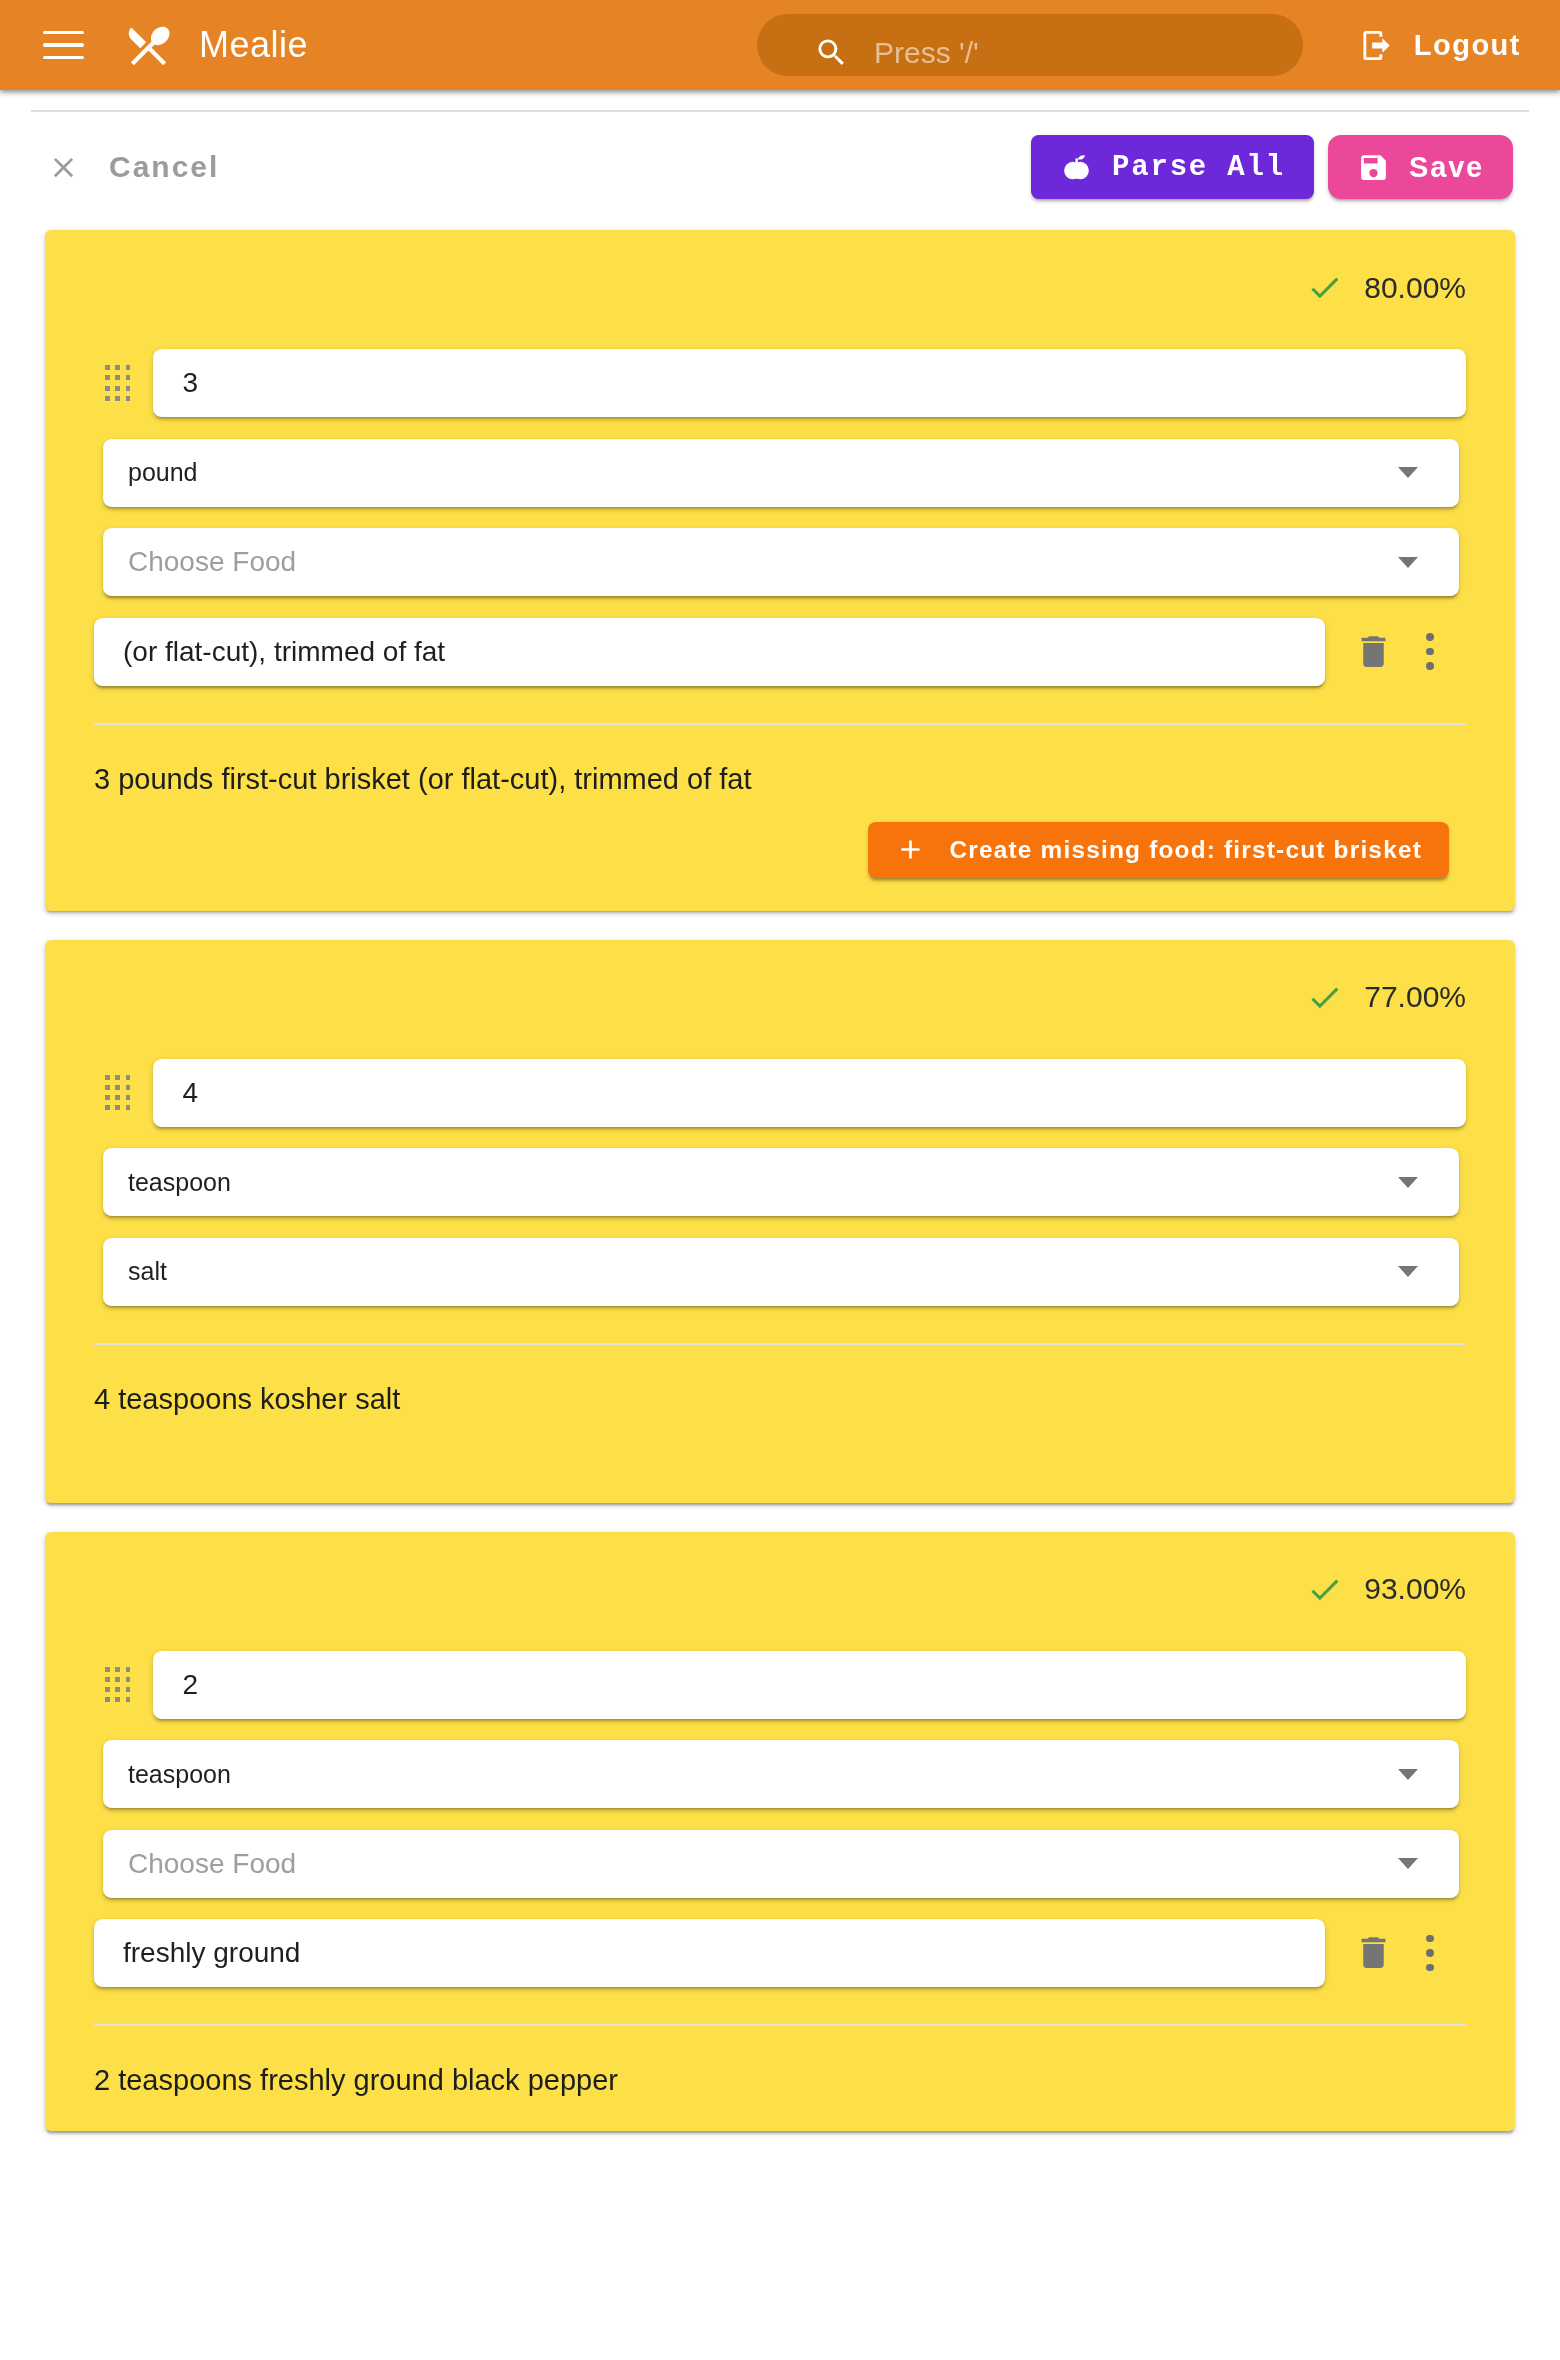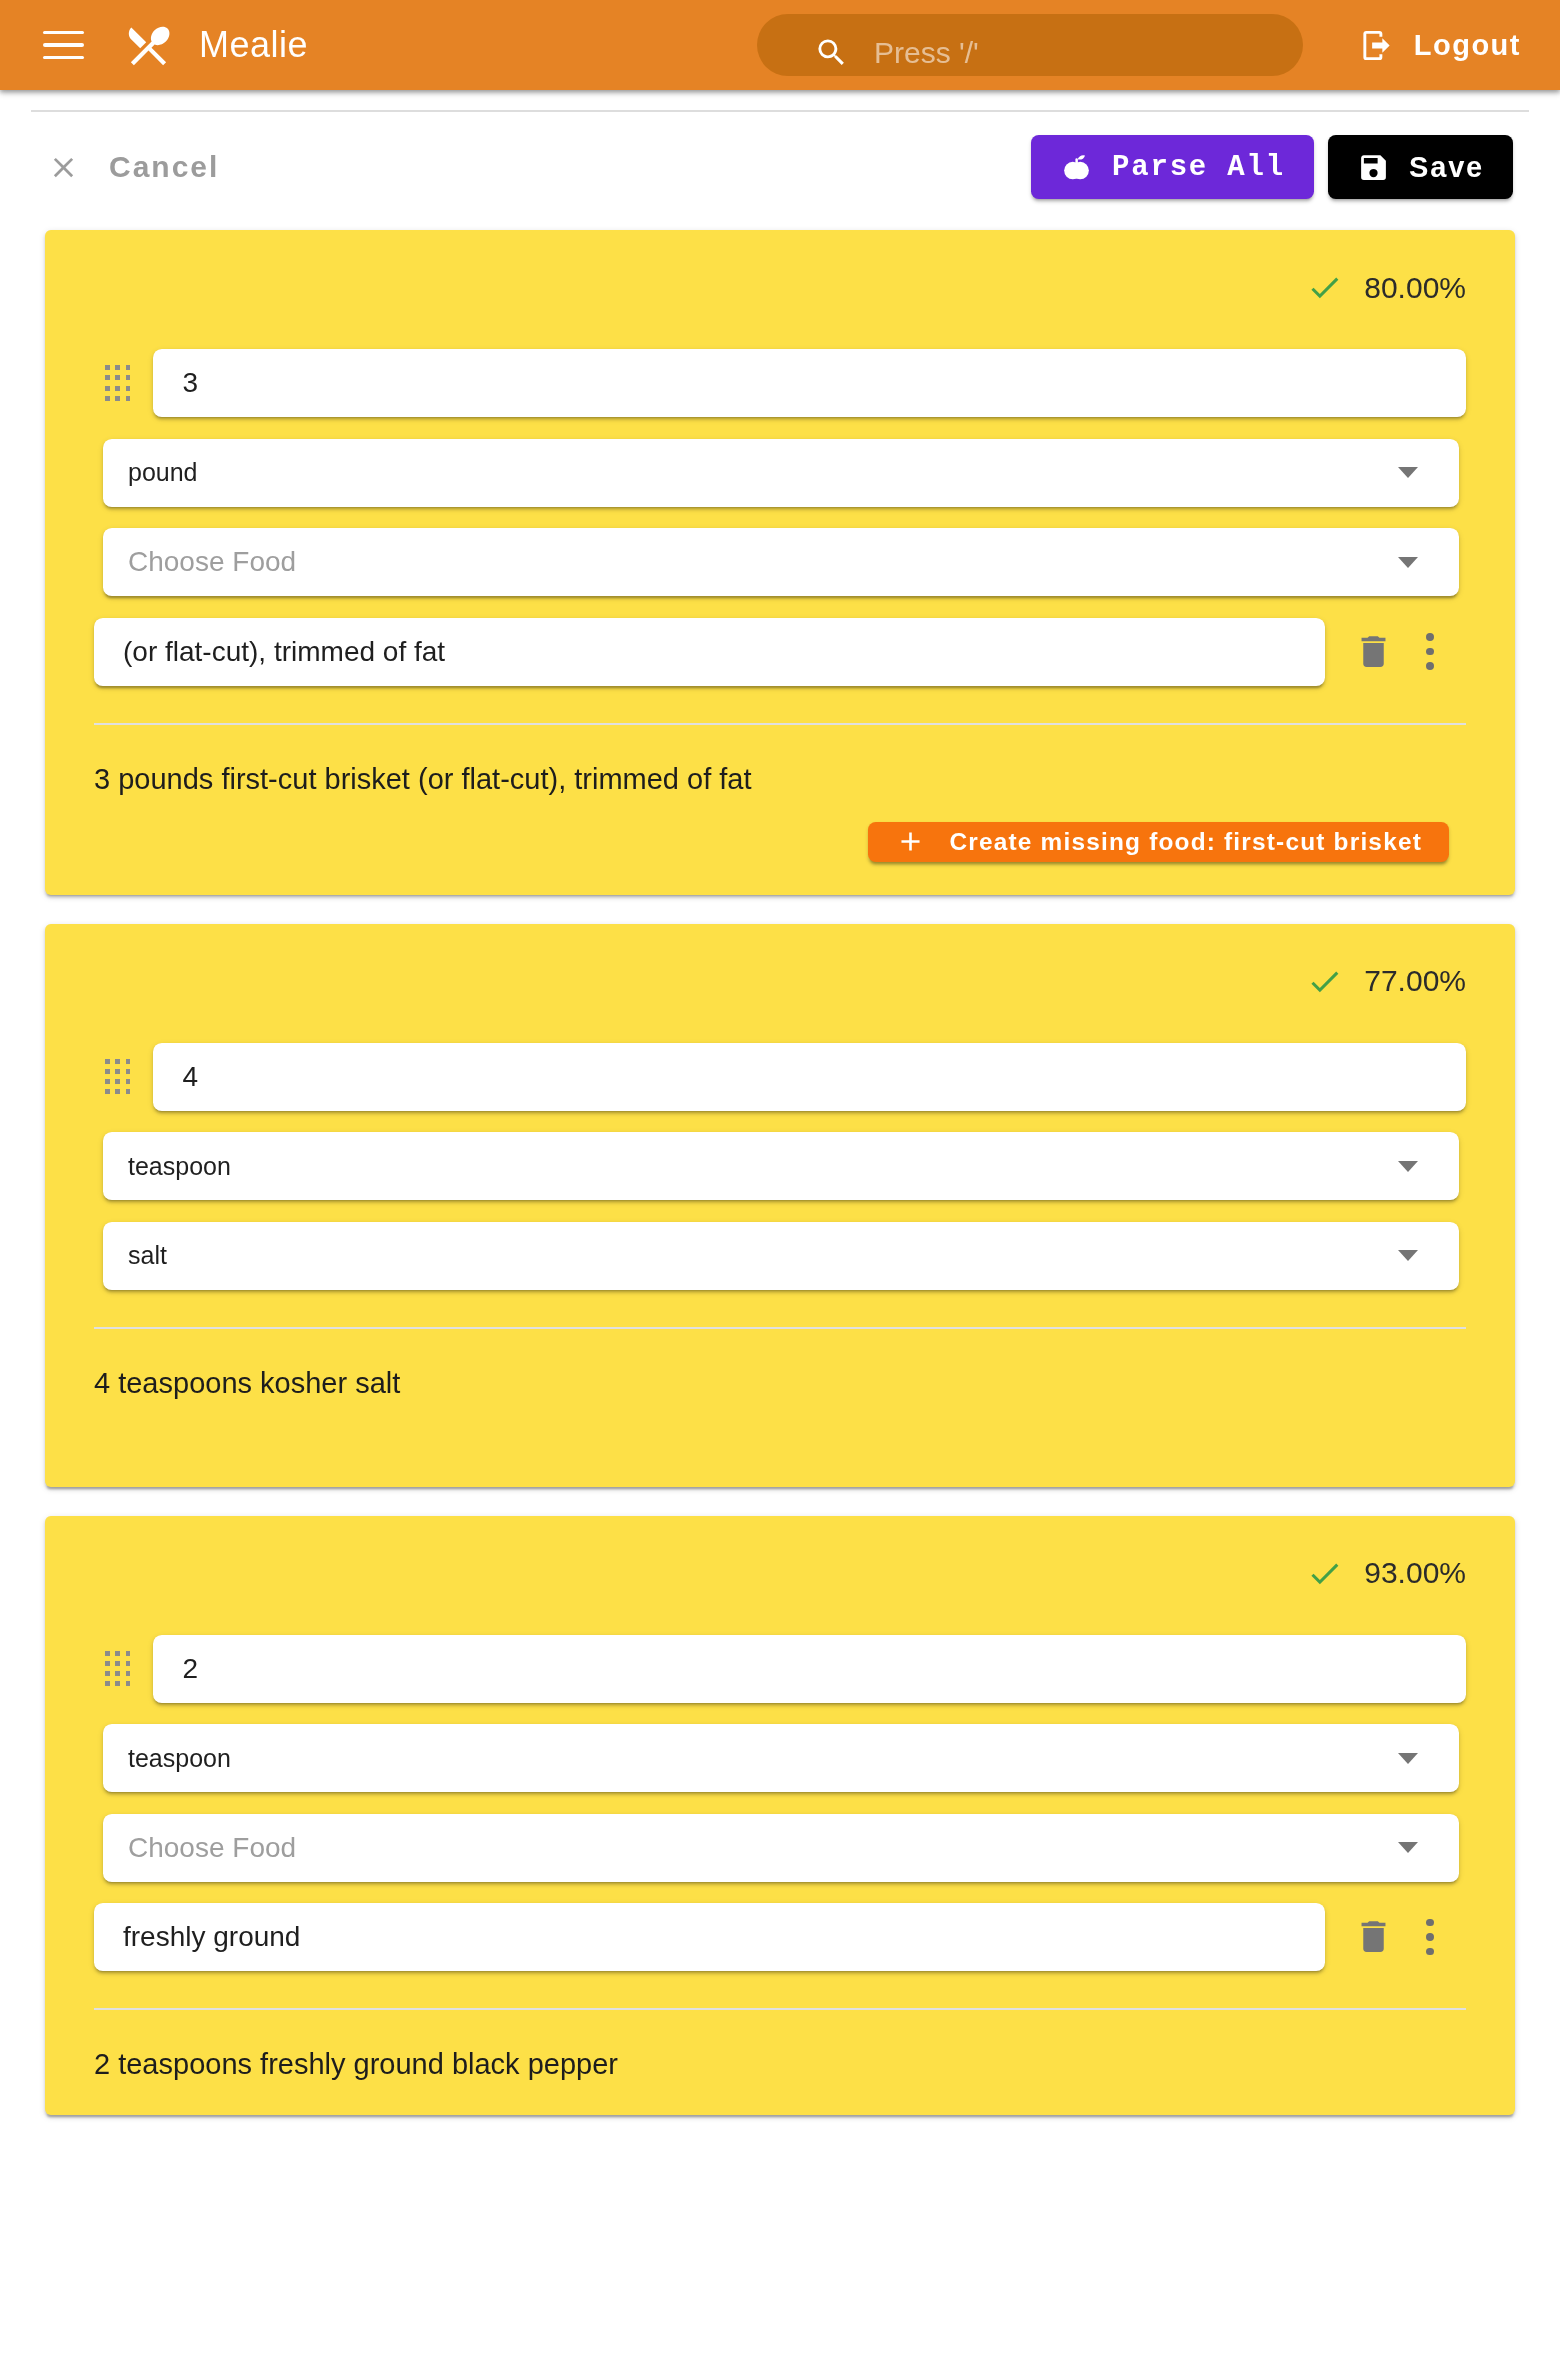--- a/index.html
+++ b/index.html
@@ -30,21 +30,21 @@
   
   .toolbar { display:flex; align-items:center; margin:21.5px 47px 0 47px; height:68px; }
   .cancel-btn { display:flex; align-items:center; gap:29px; color:#9C9C9C; cursor:pointer;
     font-size:30px; font-weight:bold; letter-spacing:2px; }
   .toolbar-actions { margin-left:auto; display:flex; gap:13.7px; }
   .btn { display:flex; align-items:center; justify-content:center; gap:19.5px; height:64px;
     border:none; border-radius:7.8px; color:#fff; font-family:inherit; font-size:29px;
     font-weight:bold; letter-spacing:1.8px; cursor:pointer; padding:0 29px;
     box-shadow:0 3.9px 2.9px -2.9px rgba(0,0,0,.25), 0 2.9px 3.9px rgba(0,0,0,.18); }
   .btn-blue { background:#6d28d9;font-family:Liberation Mono, monospace; }
-  .btn-green { background:#000000; }
+  .btn-green { background:#ec4899;border-radius:13px; }
 
   
   .card { margin:29px 45px 0 45px; background:#fde047; border-radius:5.9px;
     box-shadow:0 3.9px 2px -2.9px rgba(0,0,0,.2), 0 2.9px 2.9px rgba(0,0,0,.14), 0 2px 7.8px rgba(0,0,0,.12);
     padding-bottom:33px; }
   .card:last-child { margin-bottom:0; }
 
   .conf-row { display:flex; justify-content:flex-end; align-items:center; gap:21.5px;
     padding:39px 49px 0 0; height:76px; }
   .conf-text { font-size:30px; color:#2b2b2b; }
@@ -73,21 +73,21 @@
   .note-icons { flex:1; display:flex; align-items:center; justify-content:space-evenly; }
   .icon-btn { background:none; border:none; cursor:pointer; display:flex; align-items:center; }
   .kebab { display:flex; flex-direction:column; gap:6.8px; padding:3.9px; }
   .kebab i { width:7.8px; height:7.8px; border-radius:50%; background:#6f6f6f; }
 
   .card-divider { border:none; border-top:2px solid #E0E0E0; margin:37px 49px 0 49px; }
   .summary { margin:37px 49px 0 49px; font-size:29px; color:#1d1d1d;
     font-stretch:condensed; line-height:35px; }
 
   .missing-row { display:flex; justify-content:flex-end; margin:25px 66px 0 0; }
-  .btn-orange { background:#F7740D; height:40px; font-size:24.4px; letter-spacing:1.2px;
+  .btn-orange { background:#F7740D; height:56px; font-size:24.4px; letter-spacing:1.2px;
     padding:0 27px; gap:23.4px; }
 </style>
 </head>
 <body>
 
 <header class="appbar">
   <div class="hamburger">
     <span></span>
       <span></span>
       <span></span>

